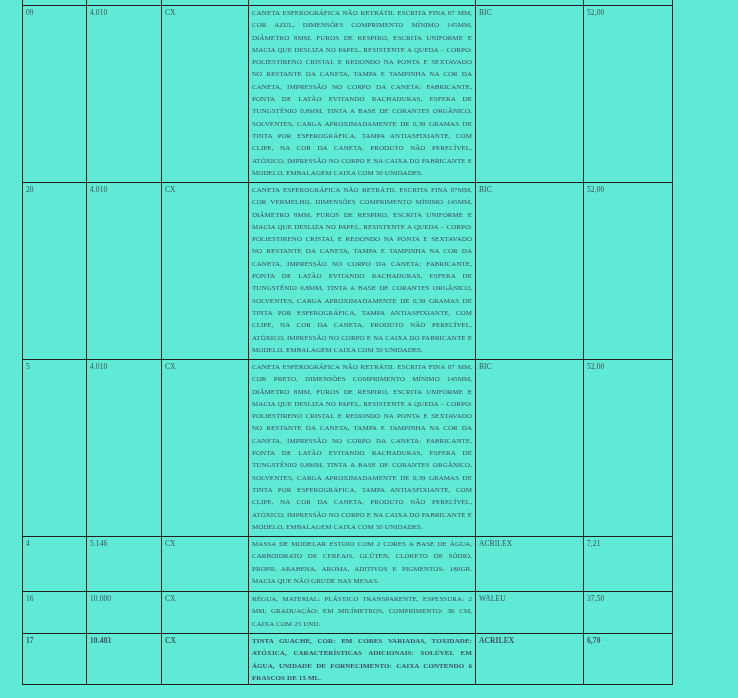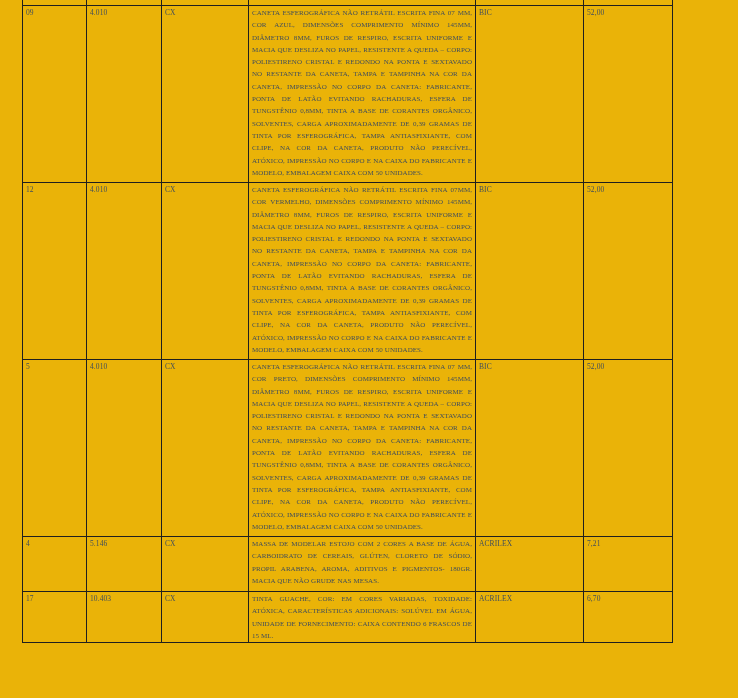--- a/index.html
+++ b/index.html
@@ -4,21 +4,21 @@
 <style>
   html, body {
     margin: 0;
     padding: 0;
     background: #ffffff;
   }
   .page {
     position: relative;
     width: 738px;
     height: 698px;
-    background: #eab308;
+    background: #5eead4;
     overflow: hidden;
     font-family: "Liberation Serif", serif;
   }
   table.items {
     position: absolute;
     left: 22px;
     top: -3px;
     width: 650px;
     border-collapse: collapse;
     table-layout: fixed;
@@ -44,21 +44,21 @@
   col.c-qty      { width: 75px; }
   col.c-unit     { width: 87px; }
   col.c-desc     { width: 227px; }
   col.c-brand    { width: 108px; }
   col.c-price    { width: 89px; }
   
   tr.r-cut  td { height: 7px;  padding: 0; }
   tr.r-pen  td { height: 175px; }
   tr.r-15   td { height: 53px; }
   tr.r-16   td { height: 40px; }
-  tr.r-17   td { height: 46px; }
+  tr.r-17   td { height: 46px; font-weight: bold; }
 </style>
 </head>
 <body>
 
 <div class="page">
   <table class="items">
     <colgroup>
       <col class="c-item">
       <col class="c-qty">
       <col class="c-unit">
@@ -80,21 +80,21 @@
     <tr class="r-pen">
       <td>09</td>
       <td>4.010</td>
       <td>CX</td>
       <td class="desc">CANETA ESFEROGRÁFICA NÃO RETRÁTIL ESCRITA FINA 07 MM, COR AZUL, DIMENSÕES COMPRIMENTO MÍNIMO 145MM, DIÂMETRO 8MM, FUROS DE RESPIRO, ESCRITA UNIFORME E MACIA QUE DESLIZA NO PAPEL, RESISTENTE A QUEDA – CORPO: POLIESTIRENO CRISTAL E REDONDO NA PONTA E SEXTAVADO NO RESTANTE DA CANETA, TAMPA E TAMPINHA NA COR DA CANETA, IMPRESSÃO NO CORPO DA CANETA: FABRICANTE, PONTA DE LATÃO EVITANDO RACHADURAS, ESFERA DE TUNGSTÊNIO 0,8MM, TINTA A BASE DE CORANTES ORGÂNICO, SOLVENTES, CARGA APROXIMADAMENTE DE 0,39 GRAMAS DE TINTA POR ESFEROGRÁFICA, TAMPA ANTIASFIXIANTE, COM CLIPE, NA COR DA CANETA, PRODUTO NÃO PERECÍVEL, ATÓXICO, IMPRESSÃO NO CORPO E NA CAIXA DO FABRICANTE E MODELO, EMBALAGEM CAIXA COM 50 UNIDADES.</td>
       <td>BIC</td>
       <td>52,00</td>
     </tr>
 
     <tr class="r-pen">
-      <td>12</td>
+      <td>20</td>
       <td>4.010</td>
       <td>CX</td>
       <td class="desc">CANETA ESFEROGRÁFICA NÃO RETRÁTIL ESCRITA FINA 07MM, COR VERMELHO, DIMENSÕES COMPRIMENTO MÍNIMO 145MM, DIÂMETRO 8MM, FUROS DE RESPIRO, ESCRITA UNIFORME E MACIA QUE DESLIZA NO PAPEL, RESISTENTE A QUEDA – CORPO: POLIESTIRENO CRISTAL E REDONDO NA PONTA E SEXTAVADO NO RESTANTE DA CANETA, TAMPA E TAMPINHA NA COR DA CANETA, IMPRESSÃO NO CORPO DA CANETA: FABRICANTE, PONTA DE LATÃO EVITANDO RACHADURAS, ESFERA DE TUNGSTÊNIO 0,8MM, TINTA A BASE DE CORANTES ORGÂNICO, SOLVENTES, CARGA APROXIMADAMENTE DE 0,39 GRAMAS DE TINTA POR ESFEROGRÁFICA, TAMPA ANTIASFIXIANTE, COM CLIPE, NA COR DA CANETA, PRODUTO NÃO PERECÍVEL, ATÓXICO, IMPRESSÃO NO CORPO E NA CAIXA DO FABRICANTE E MODELO, EMBALAGEM CAIXA COM 50 UNIDADES.</td>
       <td>BIC</td>
       <td>52,00</td>
     </tr>
 
     <tr class="r-pen">
       <td>5</td>
       <td>4.010</td>
@@ -106,20 +106,28 @@
 
     <tr class="r-15">
       <td>4</td>
       <td>5.146</td>
       <td>CX</td>
       <td class="desc">MASSA DE MODELAR ESTOJO COM 2 CORES A BASE DE ÁGUA, CARBOIDRATO DE CEREAIS, GLÚTEN, CLORETO DE SÓDIO, PROPIL ARABENA, AROMA, ADITIVOS E PIGMENTOS- 180GR. MACIA QUE NÃO GRUDE NAS MESAS.</td>
       <td>ACRILEX</td>
       <td>7,21</td>
     </tr>
 
+    <tr class="r-16">
+      <td>16</td>
+      <td>10.000</td>
+      <td>CX</td>
+      <td class="desc">RÉGUA, MATERIAL: PLÁSTICO TRANSPARENTE, ESPESSURA: 2 MM, GRADUAÇÃO: EM MILÍMETROS, COMPRIMENTO: 30 CM, CAIXA COM 25 UND.</td>
+      <td>WALEU</td>
+      <td>37,50</td>
+    </tr>
 
     <tr class="r-17">
       <td>17</td>
       <td>10.403</td>
       <td>CX</td>
       <td class="desc">TINTA GUACHE, COR: EM CORES VARIADAS, TOXIDADE: ATÓXICA, CARACTERÍSTICAS ADICIONAIS: SOLÚVEL EM ÁGUA, UNIDADE DE FORNECIMENTO: CAIXA CONTENDO 6 FRASCOS DE 15 ML.</td>
       <td>ACRILEX</td>
       <td>6,70</td>
     </tr>
   </tbody>

